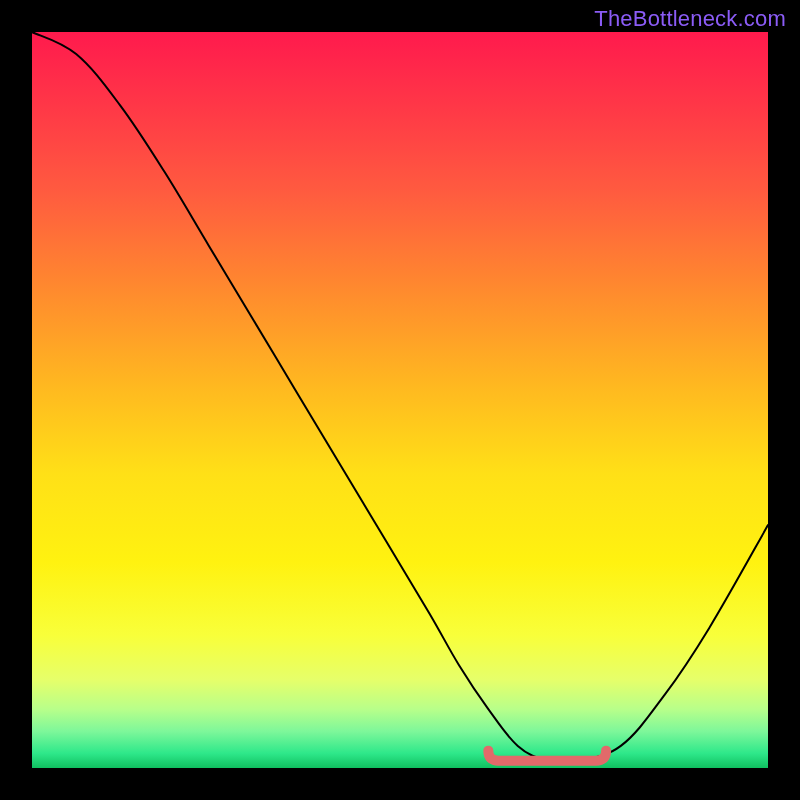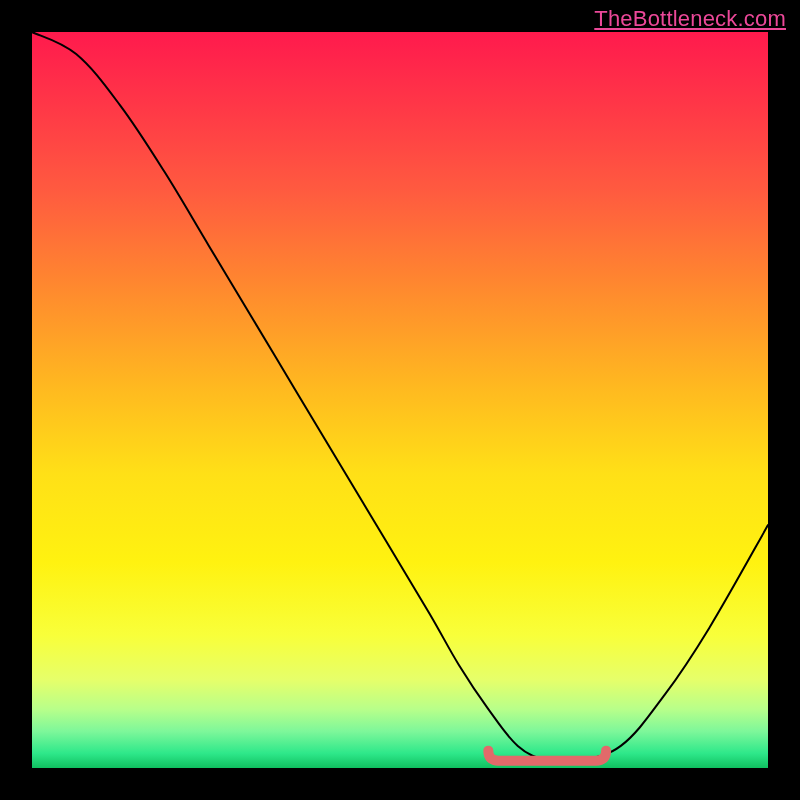--- a/index.html
+++ b/index.html
@@ -40,24 +40,23 @@
       #2ee88a 98%,
       #10c060 100%
     );
   }
   .watermark {
     position: absolute;
     top: 6px;
     right: 14px;
     font-family: Arial, Helvetica, sans-serif;
     font-size: 22px;
-    color: #ec4899;
+    color: #8b5cf6;
     letter-spacing: 0.2px;
     user-select: none;
-    text-decoration: underline;
   }
   svg.curve, svg.marker {
     position: absolute;
     left: 0;
     top: 0;
     width: 736px;
     height: 736px;
     overflow: visible;
     pointer-events: none;
   }

